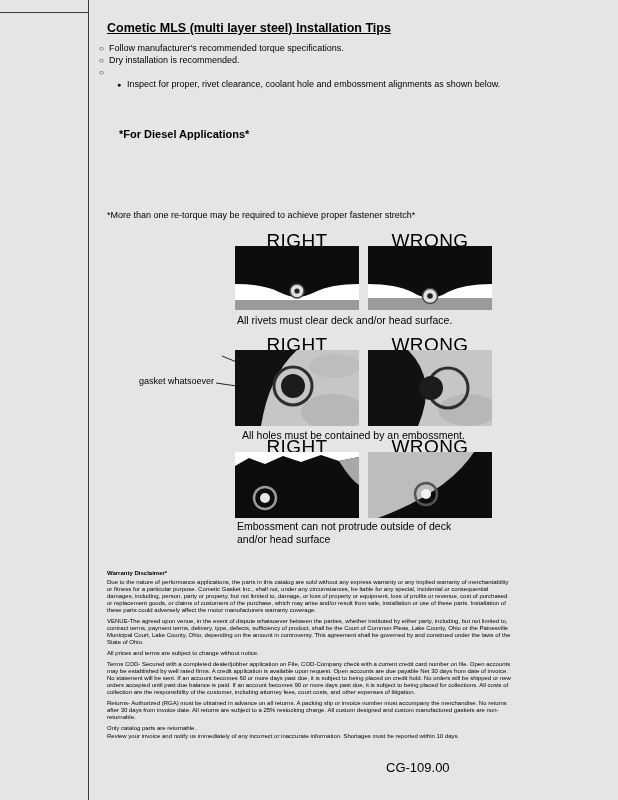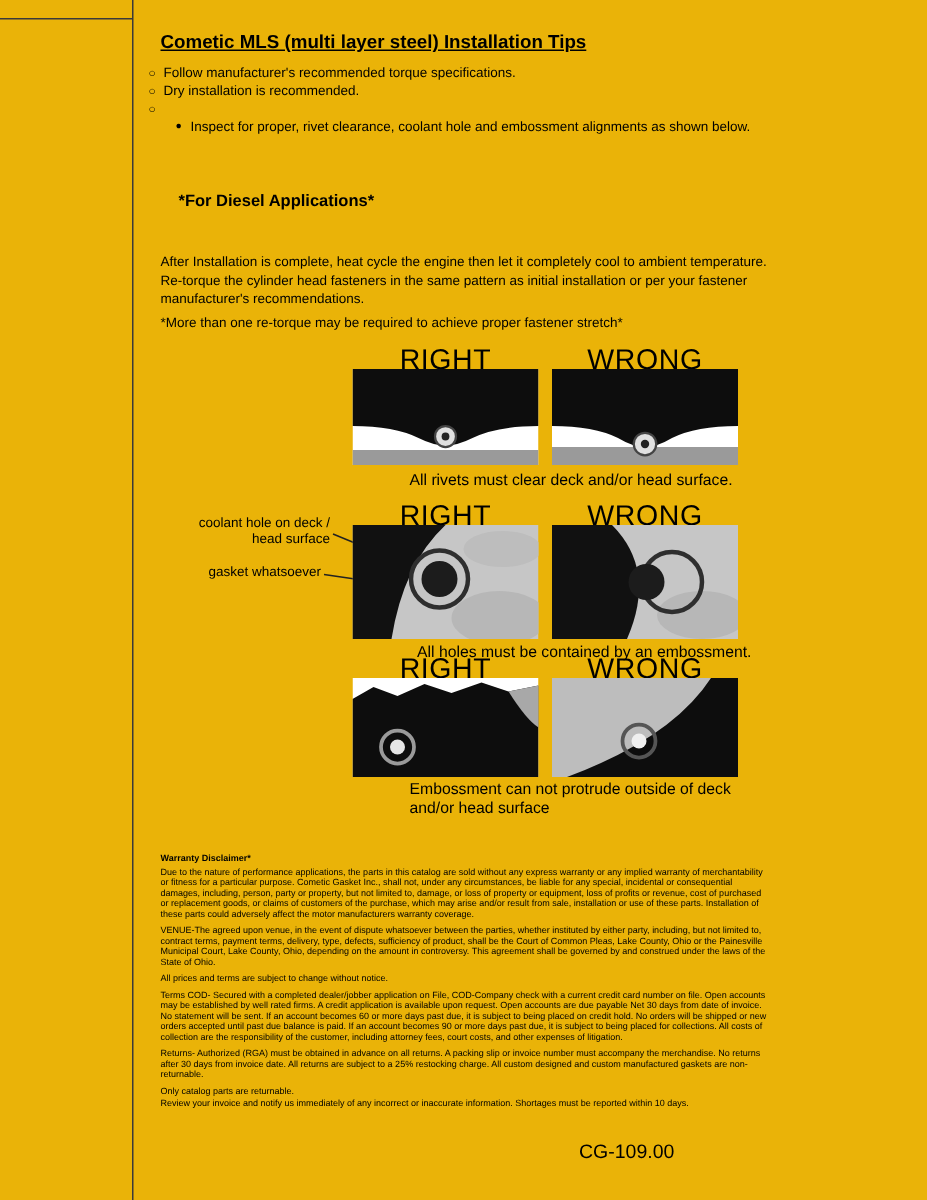--- a/index.html
+++ b/index.html
@@ -1,17 +1,17 @@
 <!DOCTYPE html>
 <html><head>
 <meta charset="utf-8">
 <style>
   html,body { margin:0; padding:0; background:#ffffff; }
   .page {
-    position:relative; width:618px; height:800px; background:#eab308;
+    position:relative; width:618px; height:800px; background:#e5e5e5;
     font-family:"Liberation Sans", sans-serif; color:#111; overflow:hidden;
   }
   .rule-v { position:absolute; left:88px; top:0; width:1px; height:800px; background:#3a3a3a; }
   .rule-h { position:absolute; left:0; top:12px; width:88px; height:1px; background:#3a3a3a; }
 
   .title {
     position:absolute; left:107px; top:21px; margin:0;
     font-size:12.5px; font-weight:bold; text-decoration:underline; color:#000;
   }
 
@@ -23,21 +23,21 @@
 
   .diesel-h { position:absolute; left:107px; top:116px; margin:12px; font-size:11px; font-weight:bold; color:#000; }
   .para { position:absolute; left:107px; width:412px; margin:0; font-size:9px; line-height:12.5px; color:#000; }
   .p1 { top:135px; }
   .p2 { top:168px; }
   .note { top:209px; }
 
   .dlabel { position:absolute; width:124px; text-align:center; font-size:19px; letter-spacing:0.4px; color:#000;text-decoration:underline; }
   .panel { position:absolute; width:124px; }
   .panel svg { display:block; }
-  .caption { position:absolute; font-size:10.5px; line-height:13px; color:#000;margin-left:36px; }
+  .caption { position:absolute; font-size:10.5px; line-height:13px; color:#000; }
 
   .annot { position:absolute; font-size:9px; line-height:11px; text-align:right; color:#000; }
   .leaders { position:absolute; left:0; top:0; pointer-events:none; }
 
   .legal { position:absolute; left:107px; top:570px; width:406px; }
   .legal-h { font-size:6px; font-weight:bold; margin:0 0 3px 0; color:#000; }
   .lp { margin:0 0 4px 0; font-size:6px; line-height:7px; color:#000; }
   .lp.tight { margin:0 0 1px 0; }
 
   .footer { position:absolute; left:386px; top:760px; font-size:13px; color:#000; }
@@ -64,21 +64,20 @@
     <div class="tip">
       <span class="mk">○</span>
     </div>
     <div class="tip sub">
       <span class="mk">●</span>
       <span>Inspect for proper, rivet clearance, coolant hole and embossment alignments as shown below.</span>
     </div>
   </div>
 
   <h2 class="diesel-h">*For Diesel Applications*</h2>
-  <p class="para p2">After Installation is complete, heat cycle the engine then let it completely cool to ambient temperature. Re-torque the cylinder head fasteners in the same pattern as initial installation or per your fastener manufacturer's recommendations.</p>
   <p class="para note">*More than one re-torque may be required to achieve proper fastener stretch*</p>
 
   <span class="dlabel" style="left:235px; top:230px;">RIGHT</span>
   <span class="dlabel" style="left:368px; top:230px;">WRONG</span>
 
   <div class="panel" style="left:235px; top:246px; height:64px;">
     <svg width="124" height="64" viewBox="0 0 124 64" xmlns="http://www.w3.org/2000/svg">
       <rect width="124" height="64" fill="#ffffff"></rect>
       <rect y="54" width="124" height="10" fill="#9a9a9a"></rect>
       <path d="M0,0 H124 V38 Q96,38 80,46 Q70,51 62,51 Q54,51 44,46 Q28,38 0,38 Z" fill="#0d0d0d"></path>
@@ -93,21 +92,20 @@
       <path d="M0,0 H124 V38 Q96,38 80,46 Q70,52 62,52 Q54,52 44,46 Q28,38 0,38 Z" fill="#0d0d0d"></path>
       <circle cx="62" cy="50" r="7.5" fill="#e0e0e0" stroke="#444" stroke-width="1.5"></circle>
       <circle cx="62" cy="50" r="2.8" fill="#222"></circle>
     </svg>
   </div>
   <div class="caption" style="left:237px; top:314px;">All rivets must clear deck and/or head surface.</div>
 
   <span class="dlabel" style="left:235px; top:334px;">RIGHT</span>
   <span class="dlabel" style="left:368px; top:334px;">WRONG</span>
 
-  <div class="annot" style="left:128px; top:343px; width:92px;">coolant hole on deck / head surface</div>
   <div class="annot" style="left:118px; top:376px; width:96px;">gasket whatsoever</div>
 
   <svg class="leaders" width="618" height="800" viewBox="0 0 618 800" xmlns="http://www.w3.org/2000/svg">
     <line x1="222" y1="356" x2="290" y2="384" stroke="#222" stroke-width="1"></line>
     <line x1="216" y1="383" x2="271" y2="391" stroke="#222" stroke-width="1"></line>
   </svg>
 
   <div class="panel" style="left:235px; top:350px; height:76px;">
     <svg width="124" height="76" viewBox="0 0 124 76" xmlns="http://www.w3.org/2000/svg">
       <rect width="124" height="76" fill="#c6c6c6"></rect>

